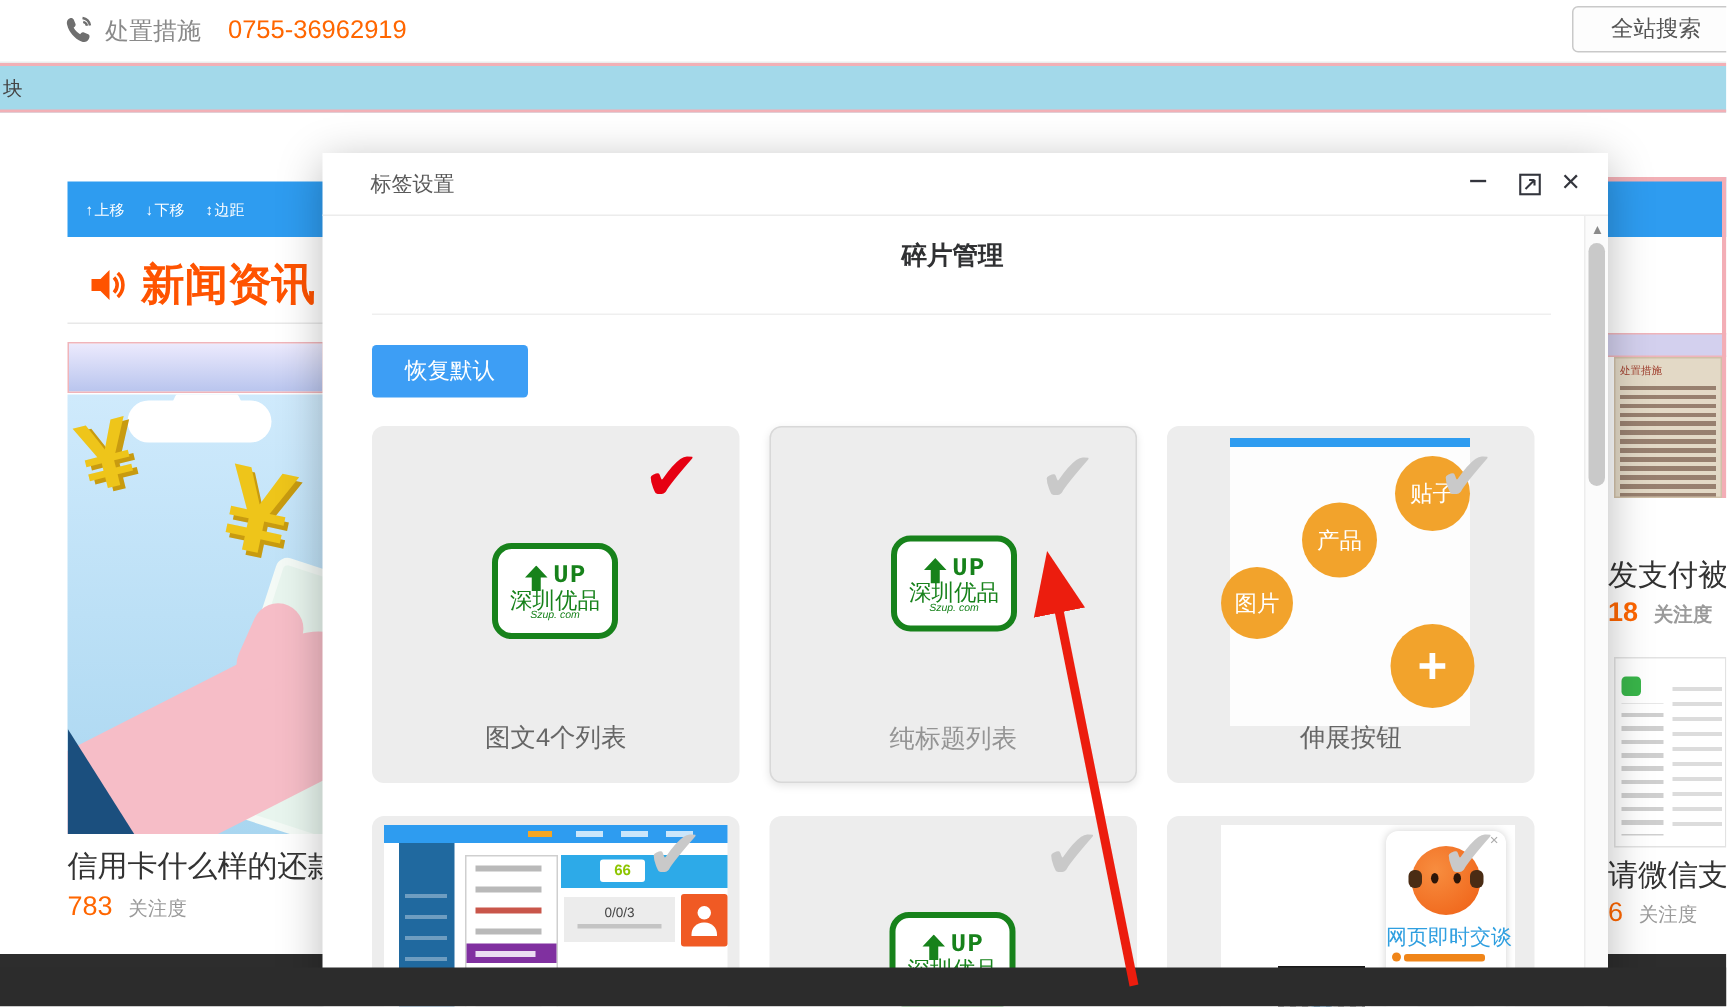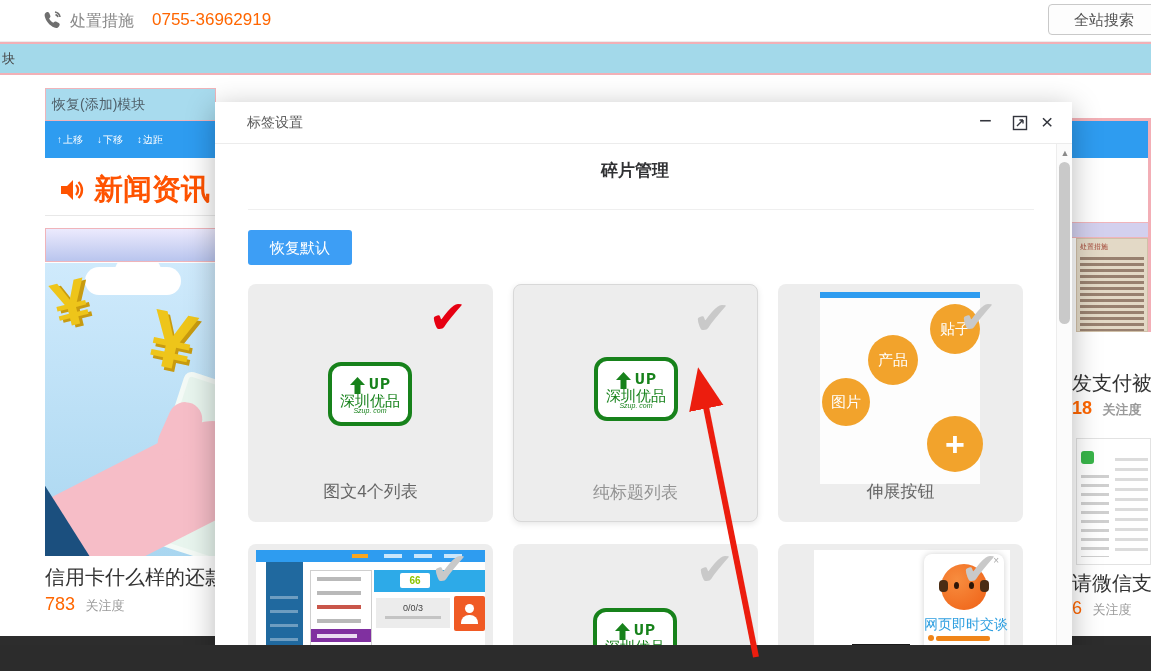--- a/index.html
+++ b/index.html
@@ -90,21 +90,21 @@
   .uplogo .up-txt { font-family:"Liberation Mono","DejaVu Sans Mono",monospace; font-weight:bold; font-size:17px; color:#17821b; letter-spacing:1px; }
   .uplogo .nm { font-size:15px; color:#17821b; line-height:13px; }
   .uplogo .dm { font-size:7px; font-style:italic; color:#17821b; line-height:8px; }
 
   
   .c3-panel { position:absolute; left:42px; top:8px; width:160px; height:192px; background:#fdfdfd; }
   .c3-bluebar { position:absolute; left:0; top:0; width:100%; height:6px; background:#2e9cf0; }
   .bubble { position:absolute; border-radius:50%; background:#f2a32c; color:#fff; display:flex; align-items:center; justify-content:center; font-size:15px; }
   .bb1 { left:152px; top:20px; width:50px; height:50px; }
   .bb2 { left:90px;  top:51px; width:50px; height:50px; }
-  .bb3 { left:44px;  top:94px; width:48px; height:48px;font-family:Liberation Mono, monospace; }
+  .bb3 { left:36px;  top:94px; width:48px; height:48px;font-family:Liberation Mono, monospace; }
   .bb-plus { left:149px; top:132px; width:56px; height:56px; font-size:34px; font-weight:bold; }
 
   
   .adm-panel { position:absolute; left:8px; top:6px; width:229px; height:154px; background:#fff; }
   .adm-header { position:absolute; left:0; top:0; width:100%; height:12px; background:#2e9cf0; }
   .adm-hdash { position:absolute; top:4px; height:4px; background:rgba(255,255,255,.75); }
   .adm-hdash.o { background:#f5a623; }
   .adm-side { position:absolute; left:10px; top:12px; width:37px; height:142px; background:#20699f; }
   .adm-side-rows { position:absolute; left:4px; top:34px; width:28px; height:100px; background:repeating-linear-gradient(rgba(255,255,255,.35) 0 3px, #0000 3px 14px); }
   .adm-drop { position:absolute; left:54px; top:20px; width:62px; height:134px; background:#fff; border:1px solid #cfcfcf; }
@@ -163,21 +163,20 @@
     <span class="abs hotline-label">处置措施</span>
     <span class="abs hotline-number">0755-36962919</span>
     <div class="abs search-btn">全站搜索</div>
   </div>
 
   <div class="abs pink-line"></div>
   <div class="abs blue-strip">
     <span class="abs corner-label">块</span>
   </div>
 
-  <div class="abs module-bar">恢复(添加)模块</div>
 
   <div class="abs toolbar-left">
     <span class="tb-btn"><span class="ic">↑</span><span>上移</span></span>
     <span class="tb-btn"><span class="ic">↓</span><span>下移</span></span>
     <span class="tb-btn"><span class="ic">↕</span><span>边距</span></span>
   </div>
   <div class="abs toolbar-right"></div>
 
   <div class="abs news-head">
     <svg width="26" height="26" viewBox="0 0 26 26">

